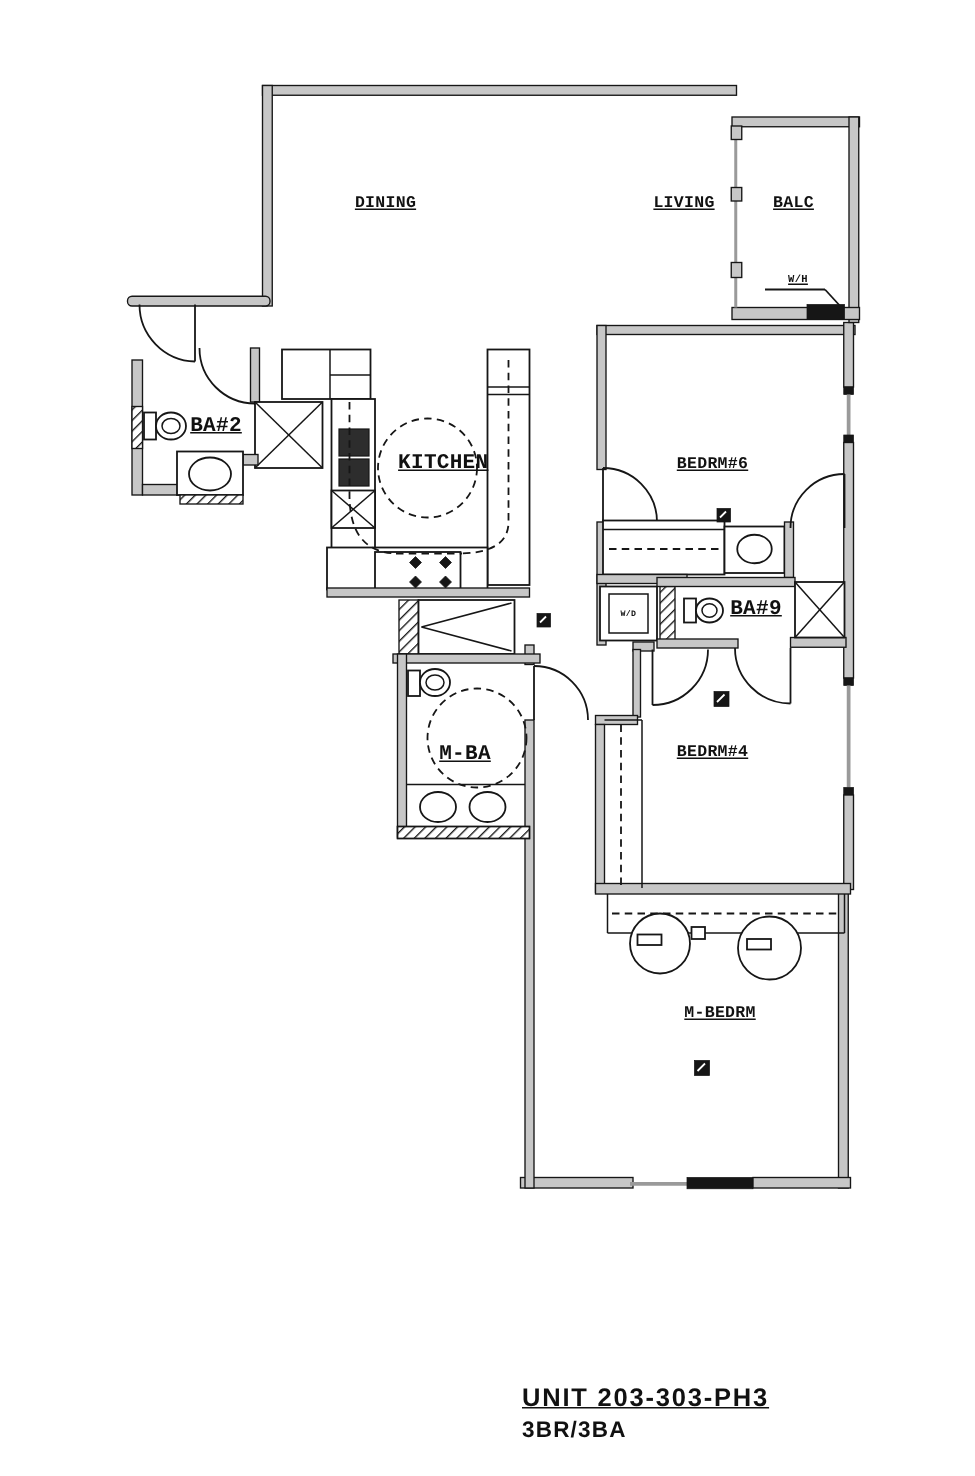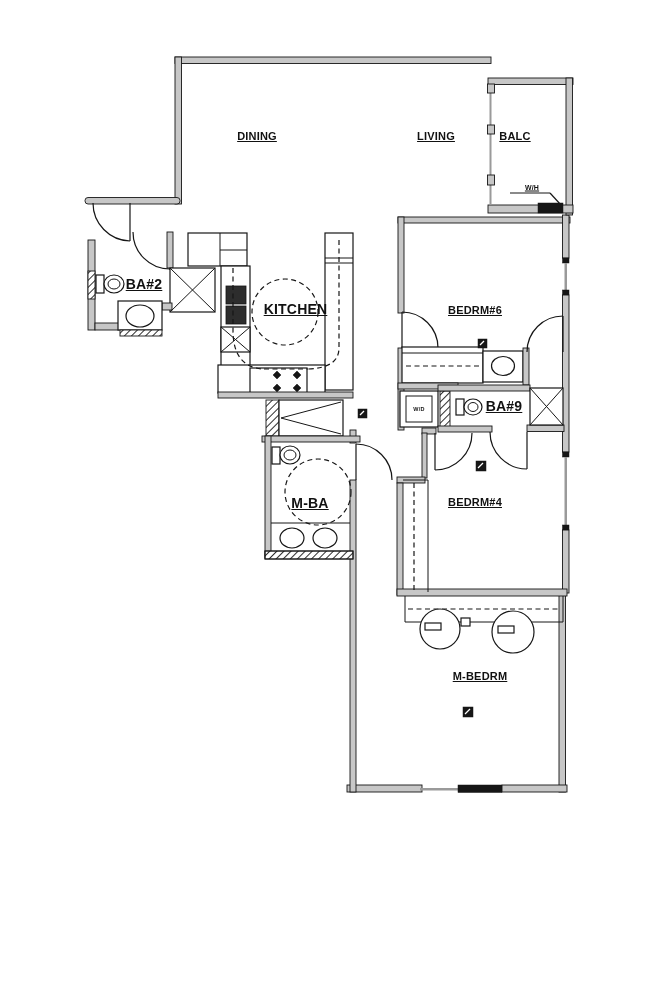--- a/index.html
+++ b/index.html
@@ -11,21 +11,21 @@
   .wallblk{fill:#161616;stroke:#161616;stroke-width:0.5;}
   .win{fill:#9a9a9a;stroke:none;}
   .fix{fill:#ffffff;stroke:#161616;stroke-width:1.2;}
   .fixthin{fill:none;stroke:#161616;stroke-width:1;}
   .dash{fill:none;stroke:#161616;stroke-width:1.2;stroke-dasharray:5 3.5;}
   .arc{fill:none;stroke:#161616;stroke-width:1.2;}
   .dark{fill:#2d2d2d;stroke:#161616;stroke-width:0.8;}
   .hatch{stroke:#161616;stroke-width:0.9;}
   
   .lbl{position:absolute;transform:translate(-50%,-50%);color:#111;font-weight:bold;
-       white-space:nowrap;letter-spacing:0.2px;}
+       white-space:nowrap;letter-spacing:0.2px;font-family:Liberation Mono, monospace;}
   .room{font-size:14px;text-decoration:underline;}
   .big{font-size:11px;}
   .tiny{font-size:7px;text-decoration:underline;}
   .wd{font-size:5.5px;text-decoration:none;}
   .title-block{position:absolute;left:348px;top:922px;color:#111;}
   .title-line{font-size:17px;font-weight:bold;letter-spacing:1.2px;text-decoration:underline;}
   .sub-line{font-size:15px;font-weight:bold;letter-spacing:0.8px;margin-top:3px;}
 </style>
 </head>
 <body>
@@ -260,25 +260,29 @@
       <rect class="wallblk" x="476" y="461" width="10" height="10"></rect>
       <line x1="478" y1="468" x2="483" y2="463" stroke="#fff" stroke-width="1.2"></line>
       <rect class="wallblk" x="478" y="339" width="9" height="9"></rect>
       <line x1="480" y1="345" x2="484" y2="341" stroke="#fff" stroke-width="1.2"></line>
       <rect class="wallblk" x="463" y="707" width="10" height="10"></rect>
       <line x1="465" y1="714" x2="470" y2="709" stroke="#fff" stroke-width="1.2"></line>
     </g>
   </svg>
 
   <div class="lbl room big" style="left:257px;top:136px;">DINING</div>
-  <div class="lbl room big" style="left:436px;top:136px;">LIVING</div>
-  <div class="lbl room big" style="left:515px;top:136px;">BALC</div>
+  <div class="lbl room big" style="left:456px;top:136px;">LIVING</div>
+  <div class="lbl room big" style="left:529px;top:136px;">BALC</div>
   <div class="lbl tiny" style="left:532px;top:187px;">W/H</div>
   <div class="lbl room" style="left:144px;top:284px;">BA#2</div>
   <div class="lbl room" style="left:284px;top:309px;padding-left:23px;">KITCHEN</div>
   <div class="lbl room big" style="left:475px;top:310px;">BEDRM#6</div>
   <div class="lbl wd" style="left:419px;top:409px;">W/D</div>
   <div class="lbl room" style="left:504px;top:406px;">BA#9</div>
   <div class="lbl room" style="left:310px;top:503px;">M-BA</div>
   <div class="lbl room big" style="left:475px;top:502px;">BEDRM#4</div>
   <div class="lbl room big" style="left:480px;top:676px;">M-BEDRM</div>
 
+  <div class="title-block">
+    <div class="title-line">UNIT 203-303-PH3</div>
+    <div class="sub-line">3BR/3BA</div>
+  </div>
 </div>
 
 </body></html>

